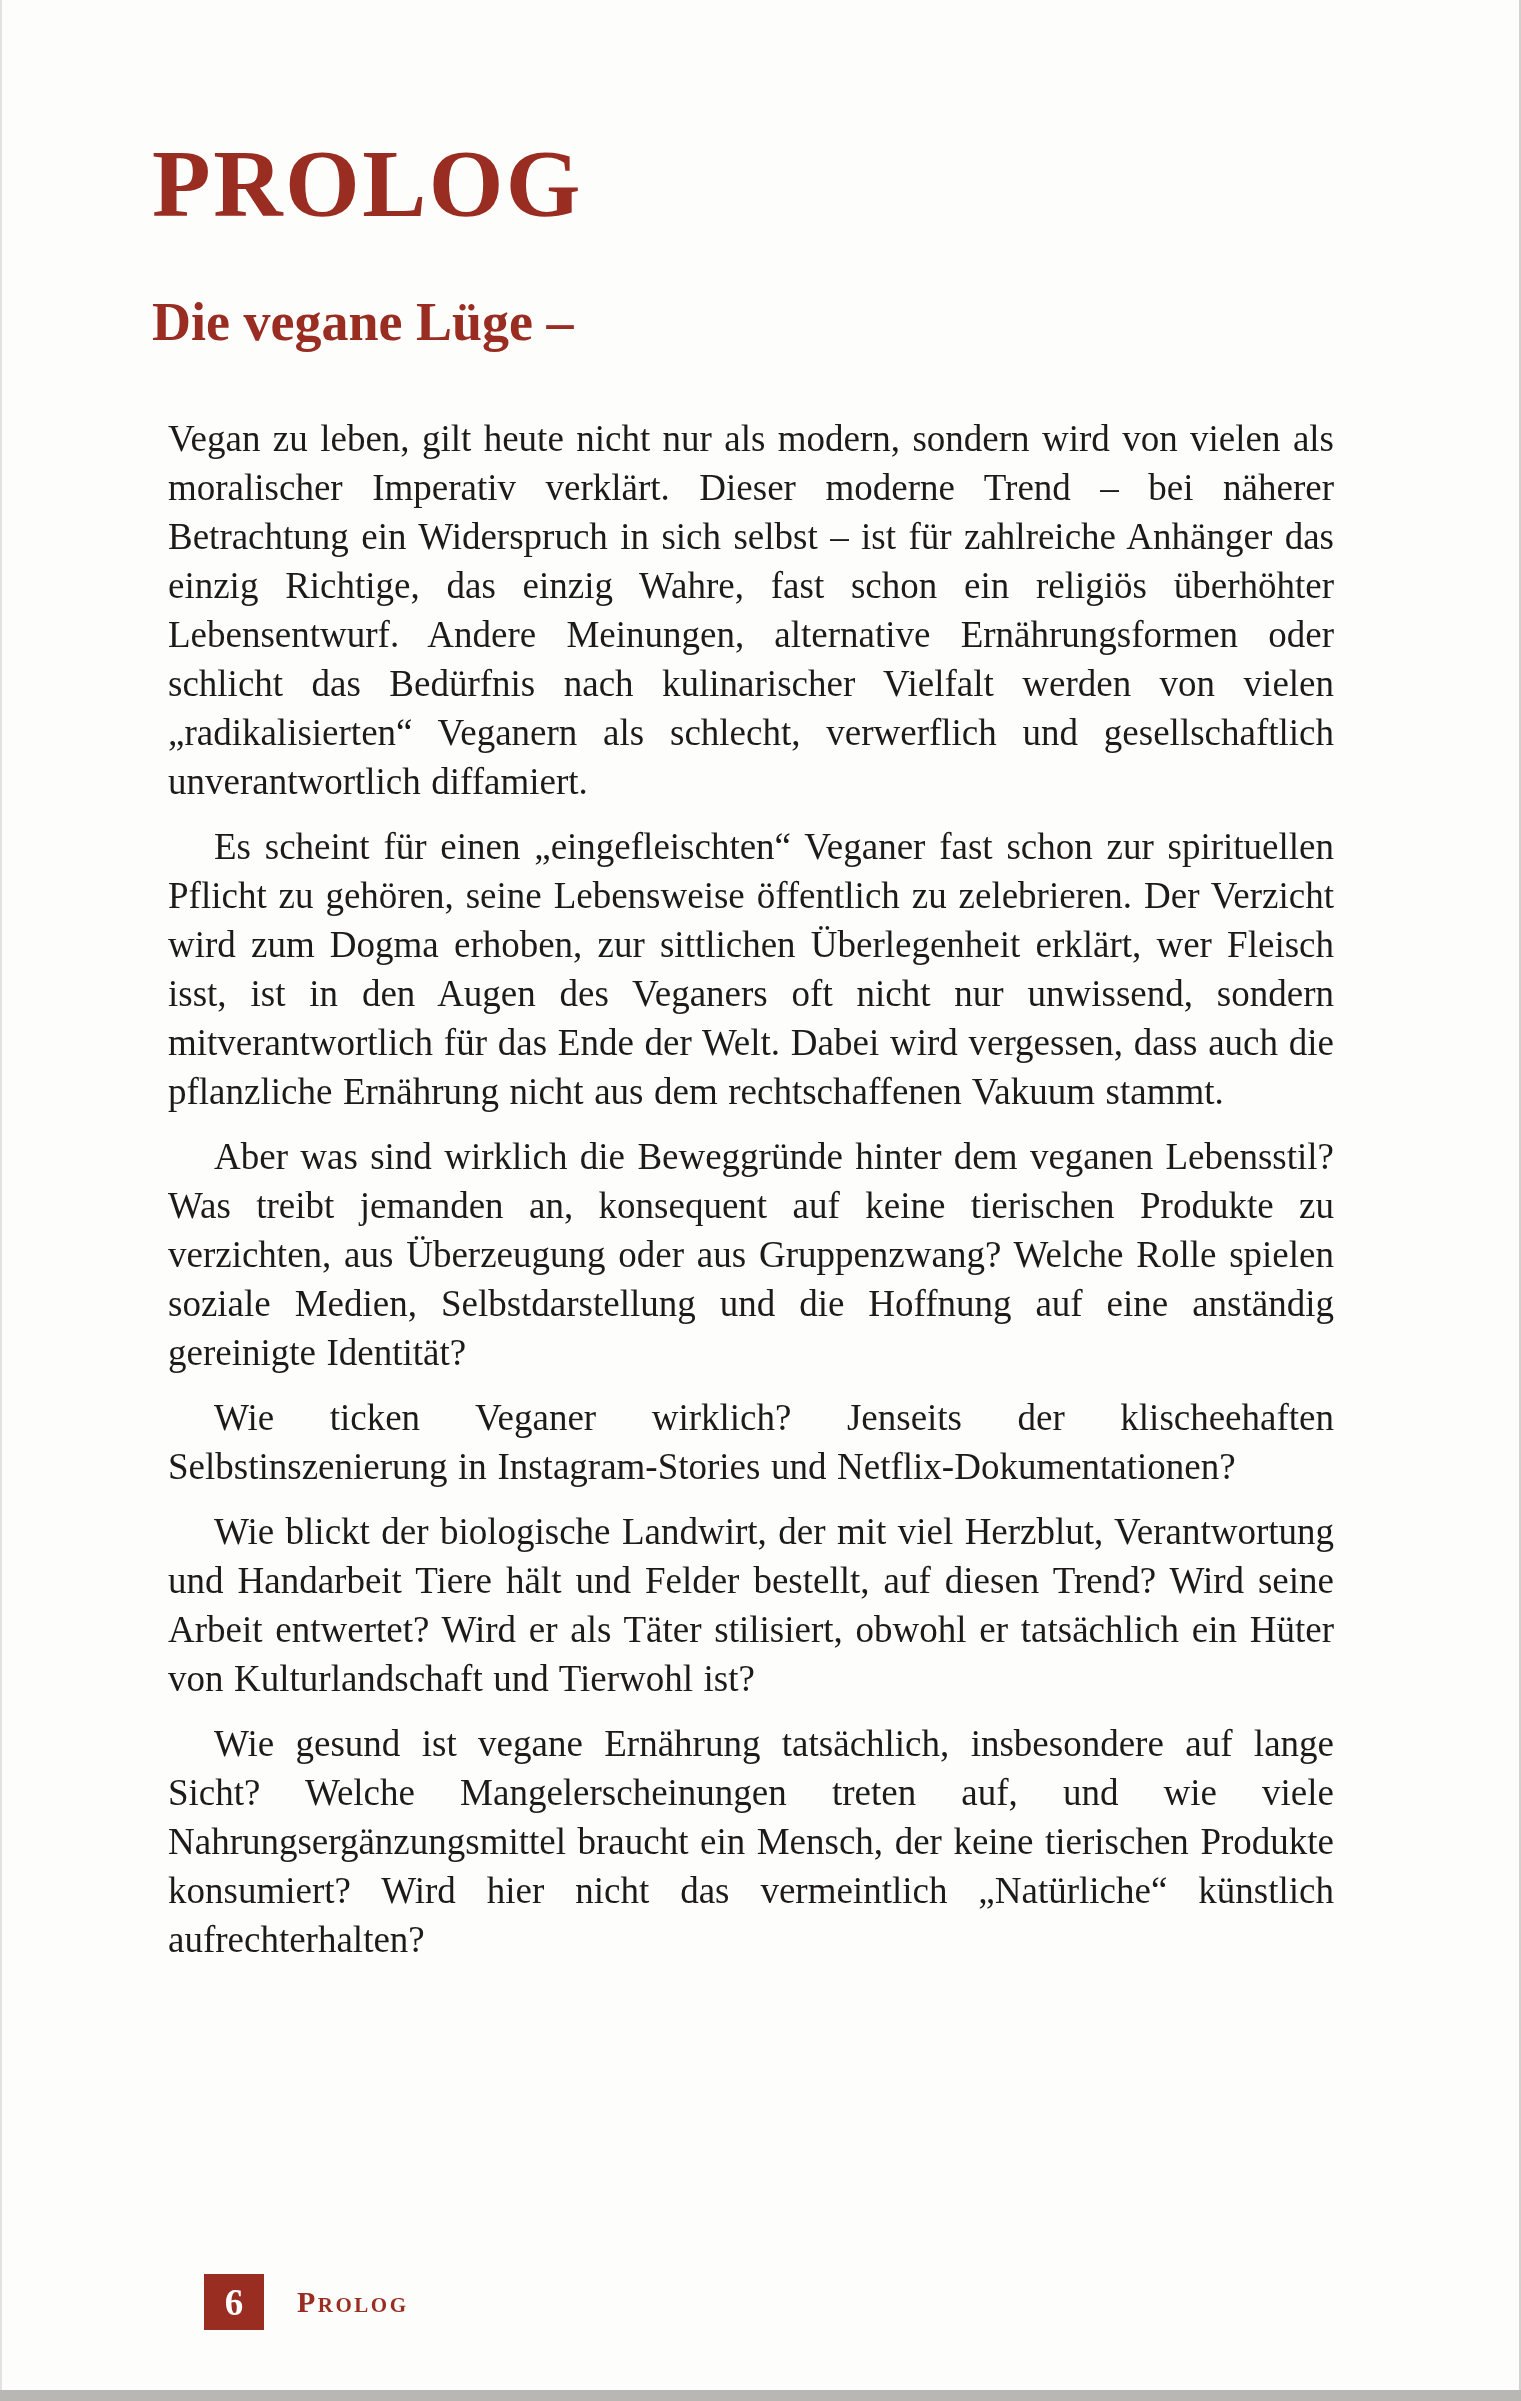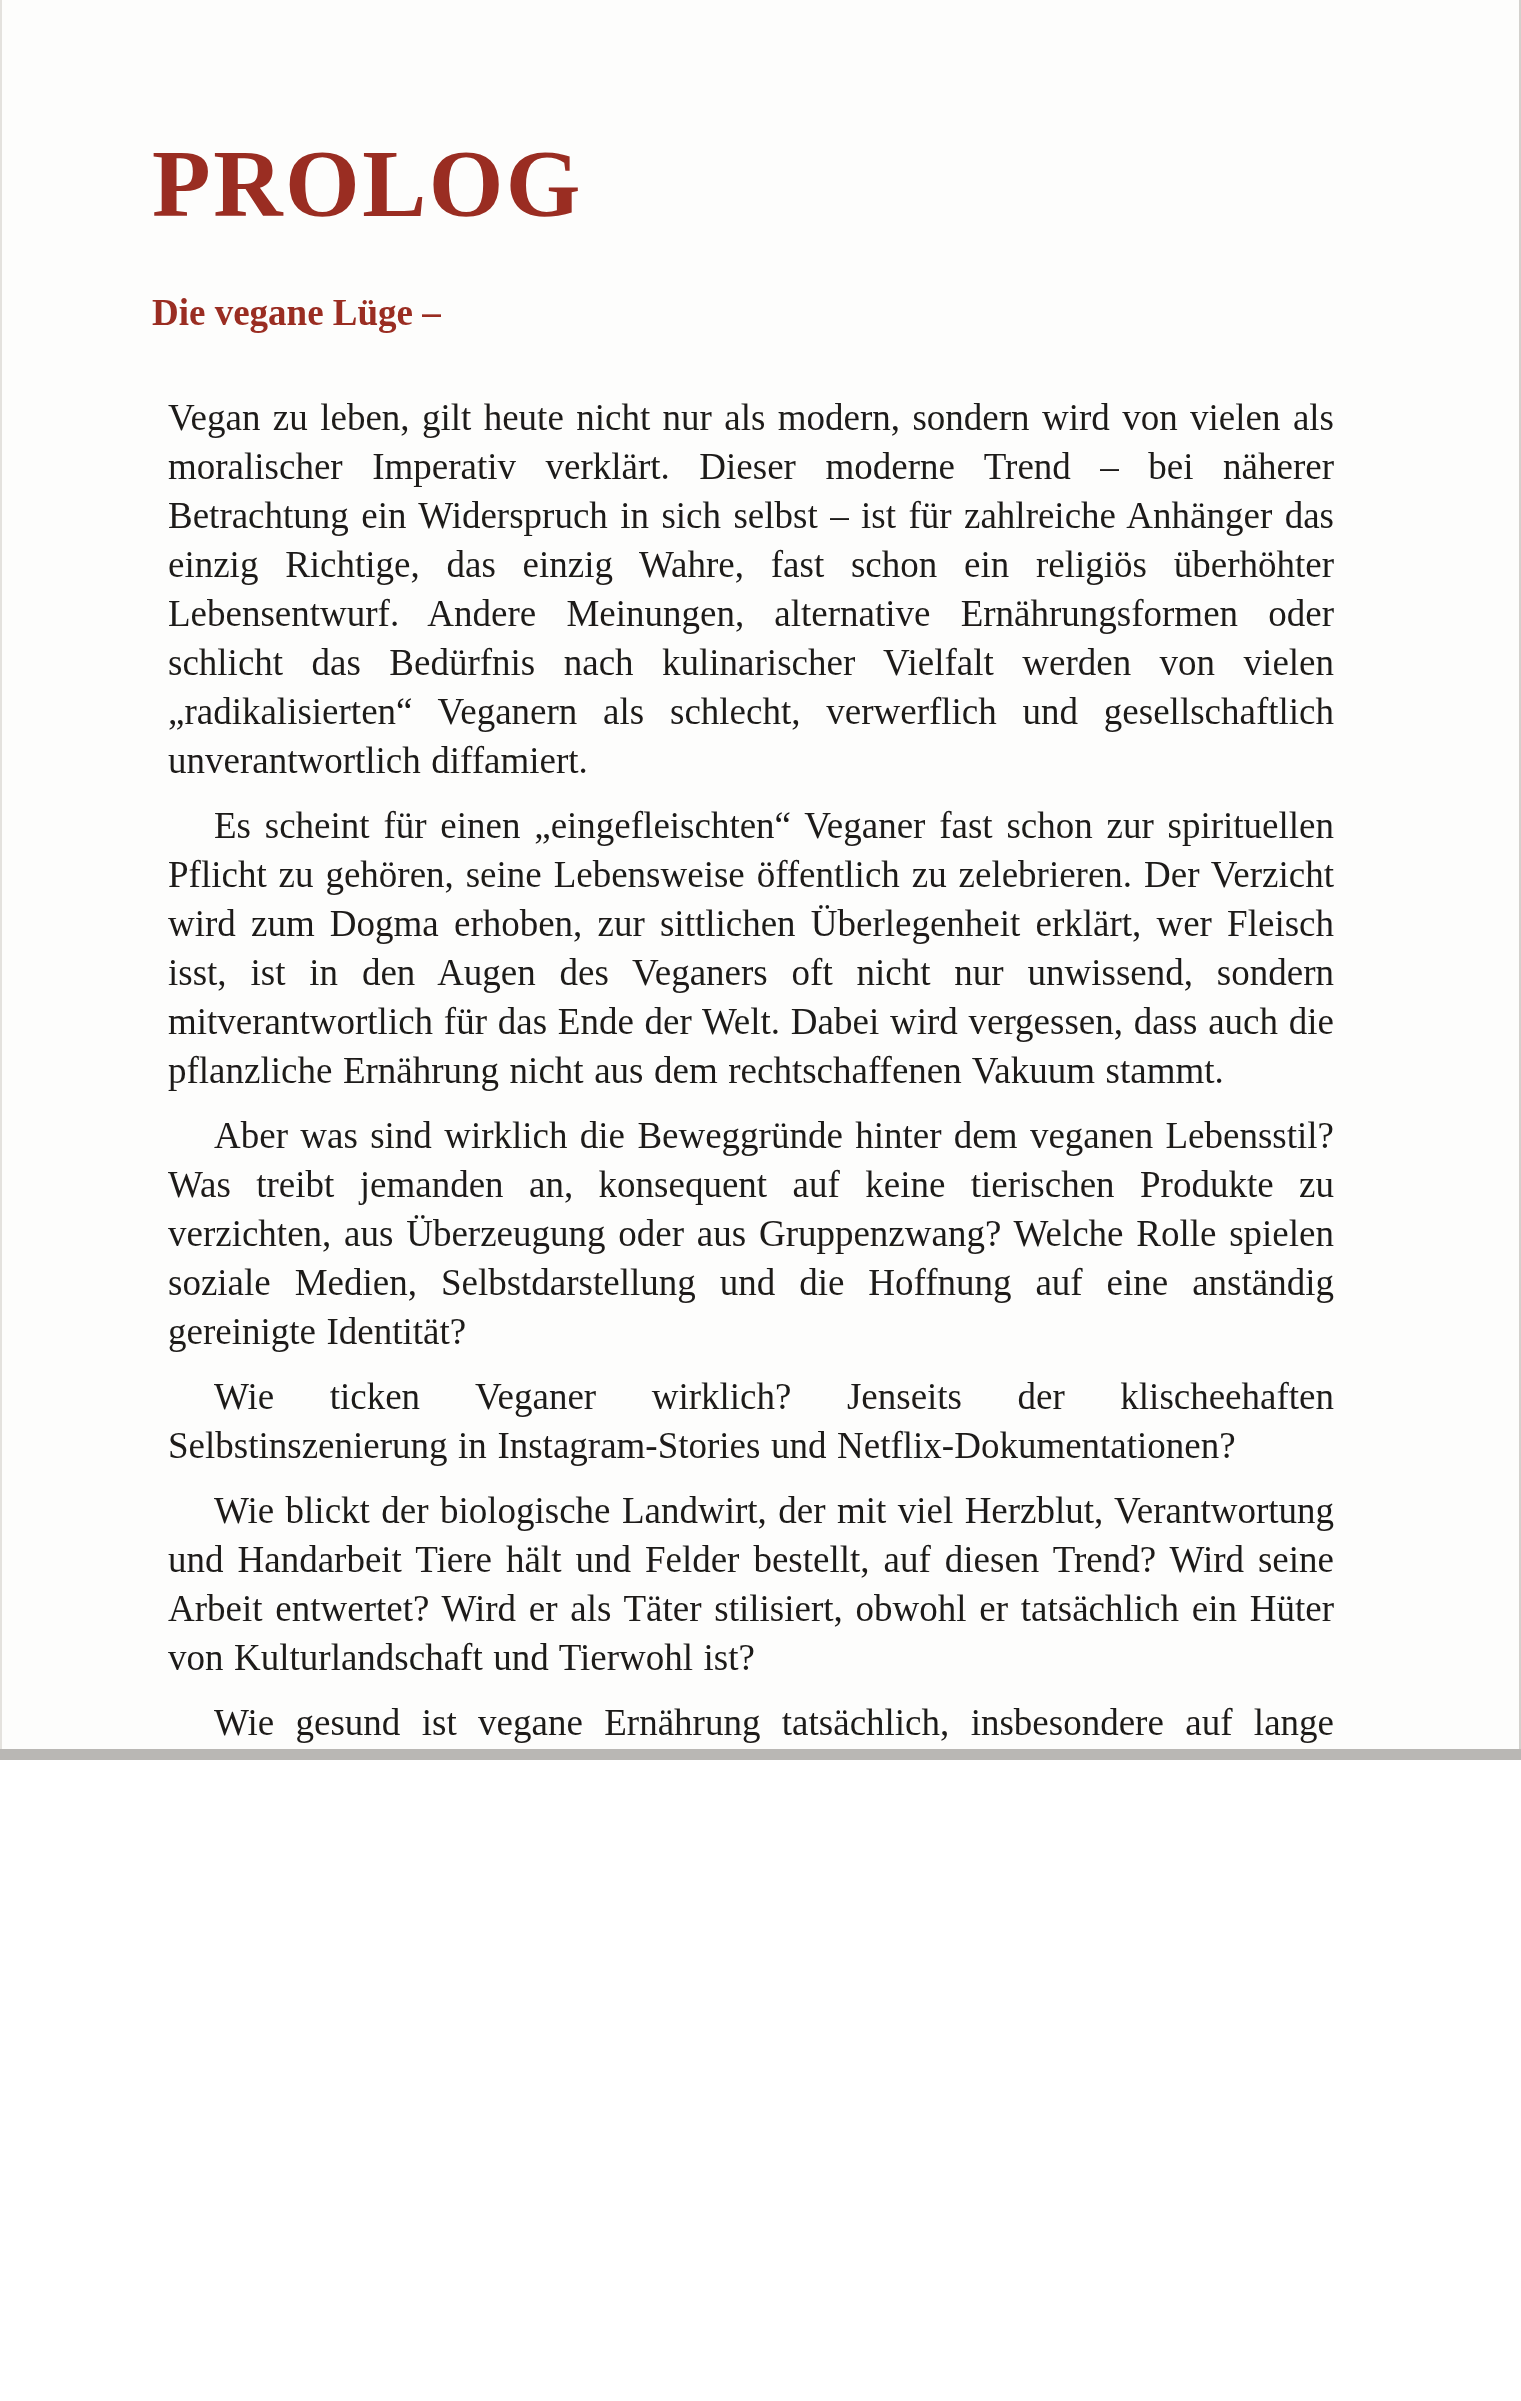--- a/index.html
+++ b/index.html
@@ -9,21 +9,21 @@
   }
   body {
     width: 1522px;
     height: 2401px;
     position: relative;
     font-family: "Liberation Serif", serif;
   }
   .page {
     position: relative;
     width: 1522px;
-    height: 1760px;
+    height: 2401px;
     box-sizing: border-box;
     background: #fdfdfc;
     padding: 136px 172px 0 152px;
     overflow: hidden;
   }
   
   .edge-bottom {
     position: absolute;
     left: 0; bottom: 0;
     width: 100%; height: 11.4px;
@@ -44,21 +44,21 @@
   h1.chapter-title {
     margin: 0 0 58px 0;
     font-size: 96px;
     line-height: 1.0;
     font-weight: bold;
     letter-spacing: 2.5px;
     color: #9a2d22;
   }
   h2.section-subtitle {
     margin: 13px 0 58px 0;
-    font-size: 37px;
+    font-size: 54px;
     line-height: 1.22;
     font-weight: bold;
     color: #9a2d22;
   }
   .body-text p {
     margin: 16px;
     font-size: 37px;
     line-height: 49px;
     text-align: justify;
     color: #1d1b19;

